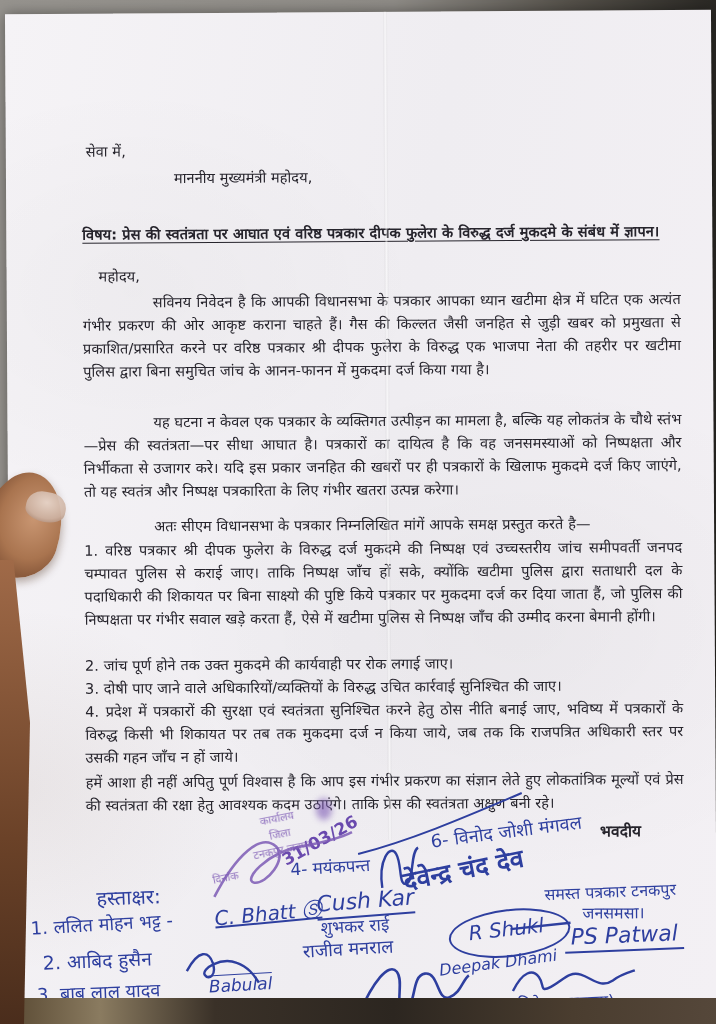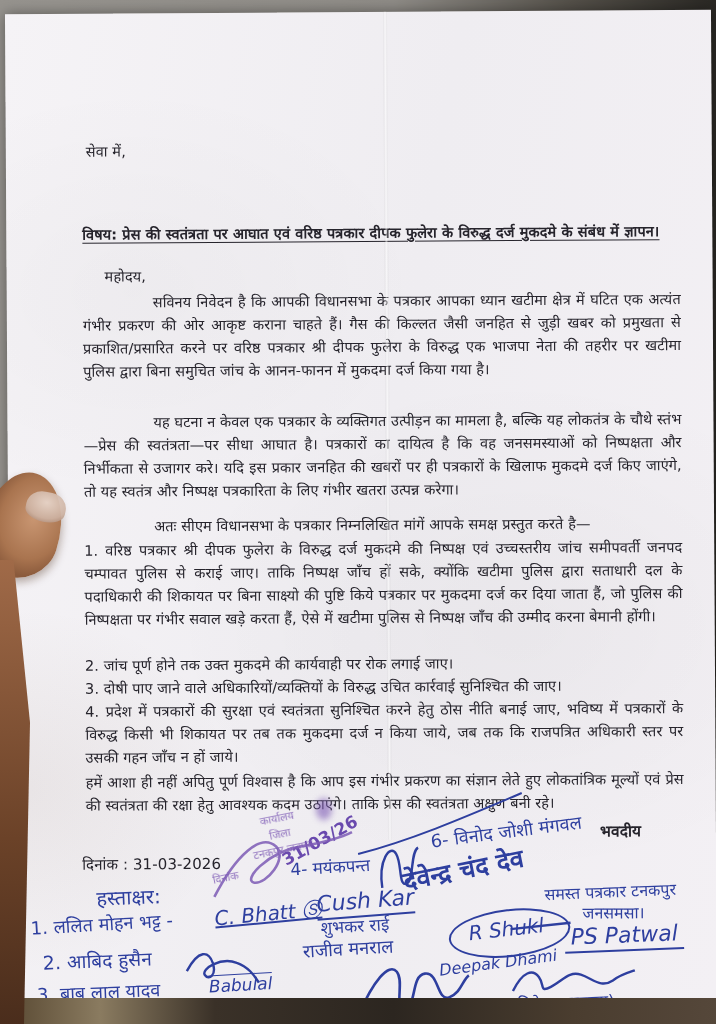--- a/index.html
+++ b/index.html
@@ -67,35 +67,35 @@
 </style>
 </head>
 <body>
 
 <div class="photo">
 
   <div class="paper">
     <div class="fold"></div>
 
     <div class="printed" style="left:80px;top:127px;">सेवा में,</div>
+    <div class="printed" style="left:168px;top:154px;">माननीय मुख्यमंत्री महोदय,</div>
     <div class="printed para subject" style="left:76px;top:208px;">विषय: प्रेस की स्वतंत्रता पर आघात एवं वरिष्ठ पत्रकार दीपक फुलेरा के विरुद्ध दर्ज मुकदमे के संबंध में ज्ञापन।</div>
-    <div class="printed" style="left:98px;top:252px;">महोदय,</div>
+    <div class="printed" style="left:92px;top:252px;">महोदय,</div>
 
     <div class="printed para indent" style="left:76px;top:278px;">सविनय निवेदन है कि आपकी विधानसभा के पत्रकार आपका ध्यान खटीमा क्षेत्र में घटित एक अत्यंत गंभीर प्रकरण की ओर आकृष्ट कराना चाहते हैं। गैस की किल्लत जैसी जनहित से जुड़ी खबर को प्रमुखता से प्रकाशित/प्रसारित करने पर वरिष्ठ पत्रकार श्री दीपक फुलेरा के विरुद्ध एक भाजपा नेता की तहरीर पर खटीमा पुलिस द्वारा बिना समुचित जांच के आनन-फानन में मुकदमा दर्ज किया गया है।</div>
     <div class="printed para indent" style="left:76px;top:398px;">यह घटना न केवल एक पत्रकार के व्यक्तिगत उत्पीड़न का मामला है, बल्कि यह लोकतंत्र के चौथे स्तंभ—प्रेस की स्वतंत्रता—पर सीधा आघात है। पत्रकारों का दायित्व है कि वह जनसमस्याओं को निष्पक्षता और निर्भीकता से उजागर करे। यदि इस प्रकार जनहित की खबरों पर ही पत्रकारों के खिलाफ मुकदमे दर्ज किए जाएंगे, तो यह स्वतंत्र और निष्पक्ष पत्रकारिता के लिए गंभीर खतरा उत्पन्न करेगा।</div>
     <div class="printed para indent" style="left:76px;top:502px;">अतः सीएम विधानसभा के पत्रकार निम्नलिखित मांगें आपके समक्ष प्रस्तुत करते है—</div>
 
     <div class="printed para" style="left:76px;top:526px;">1. वरिष्ठ पत्रकार श्री दीपक फुलेरा के विरुद्ध दर्ज मुकदमे की निष्पक्ष एवं उच्चस्तरीय जांच समीपवर्ती जनपद चम्पावत पुलिस से कराई जाए। ताकि निष्पक्ष जाँच हों सके, क्योंकि खटीमा पुलिस द्वारा सताधारी दल के पदाधिकारी की शिकायत पर बिना साक्ष्यो की पुष्टि किये पत्रकार पर मुकदमा दर्ज कर दिया जाता हैं, जो पुलिस की निष्पक्षता पर गंभीर सवाल खड़े करता हैं, ऐसे में खटीमा पुलिस से निष्पक्ष जाँच की उम्मीद करना बेमानी होंगी।</div>
     <div class="printed para" style="left:76px;top:641px;">2. जांच पूर्ण होने तक उक्त मुकदमे की कार्यवाही पर रोक लगाई जाए।</div>
     <div class="printed para" style="left:76px;top:664px;">3. दोषी पाए जाने वाले अधिकारियों/व्यक्तियों के विरुद्ध उचित कार्रवाई सुनिश्चित की जाए।</div>
     <div class="printed para" style="left:76px;top:687px;">4. प्रदेश में पत्रकारों की सुरक्षा एवं स्वतंत्रता सुनिश्चित करने हेतु ठोस नीति बनाई जाए, भविष्य में पत्रकारों के विरुद्ध किसी भी शिकायत पर तब तक मुकदमा दर्ज न किया जाये, जब तक कि राजपत्रित अधिकारी स्तर पर उसकी गहन जाँच न हों जाये।</div>
 
     <div class="printed para" style="left:76px;top:758px;">हमें आशा ही नहीं अपितु पूर्ण विश्वास है कि आप इस गंभीर प्रकरण का संज्ञान लेते हुए लोकतांत्रिक मूल्यों एवं प्रेस की स्वतंत्रता की रक्षा हेतु आवश्यक कदम उठाएंगे। ताकि प्रेस की स्वतंत्रता अक्षुण बनी रहे।</div>
 
-    <div class="printed" style="left:72px;top:840px;font-size:15px;">दिनांक : 31-03-2026</div>
     <div class="printed" style="left:590px;top:810px;font-weight:bold;font-size:15.5px;">भवदीय</div>
 
     <div class="smudge"></div>
     <div class="stamp">
       <div>कार्यालय</div>
       <div>जिला</div>
       <div>टनकपुर जनपद</div>
       <div style="text-align:left;">दिनांक</div>
     </div>
     <div class="hw purple" style="left:268px;top:818px;transform:rotate(-29deg);font-weight:bold;font-size:17px;">31/03/26</div>

